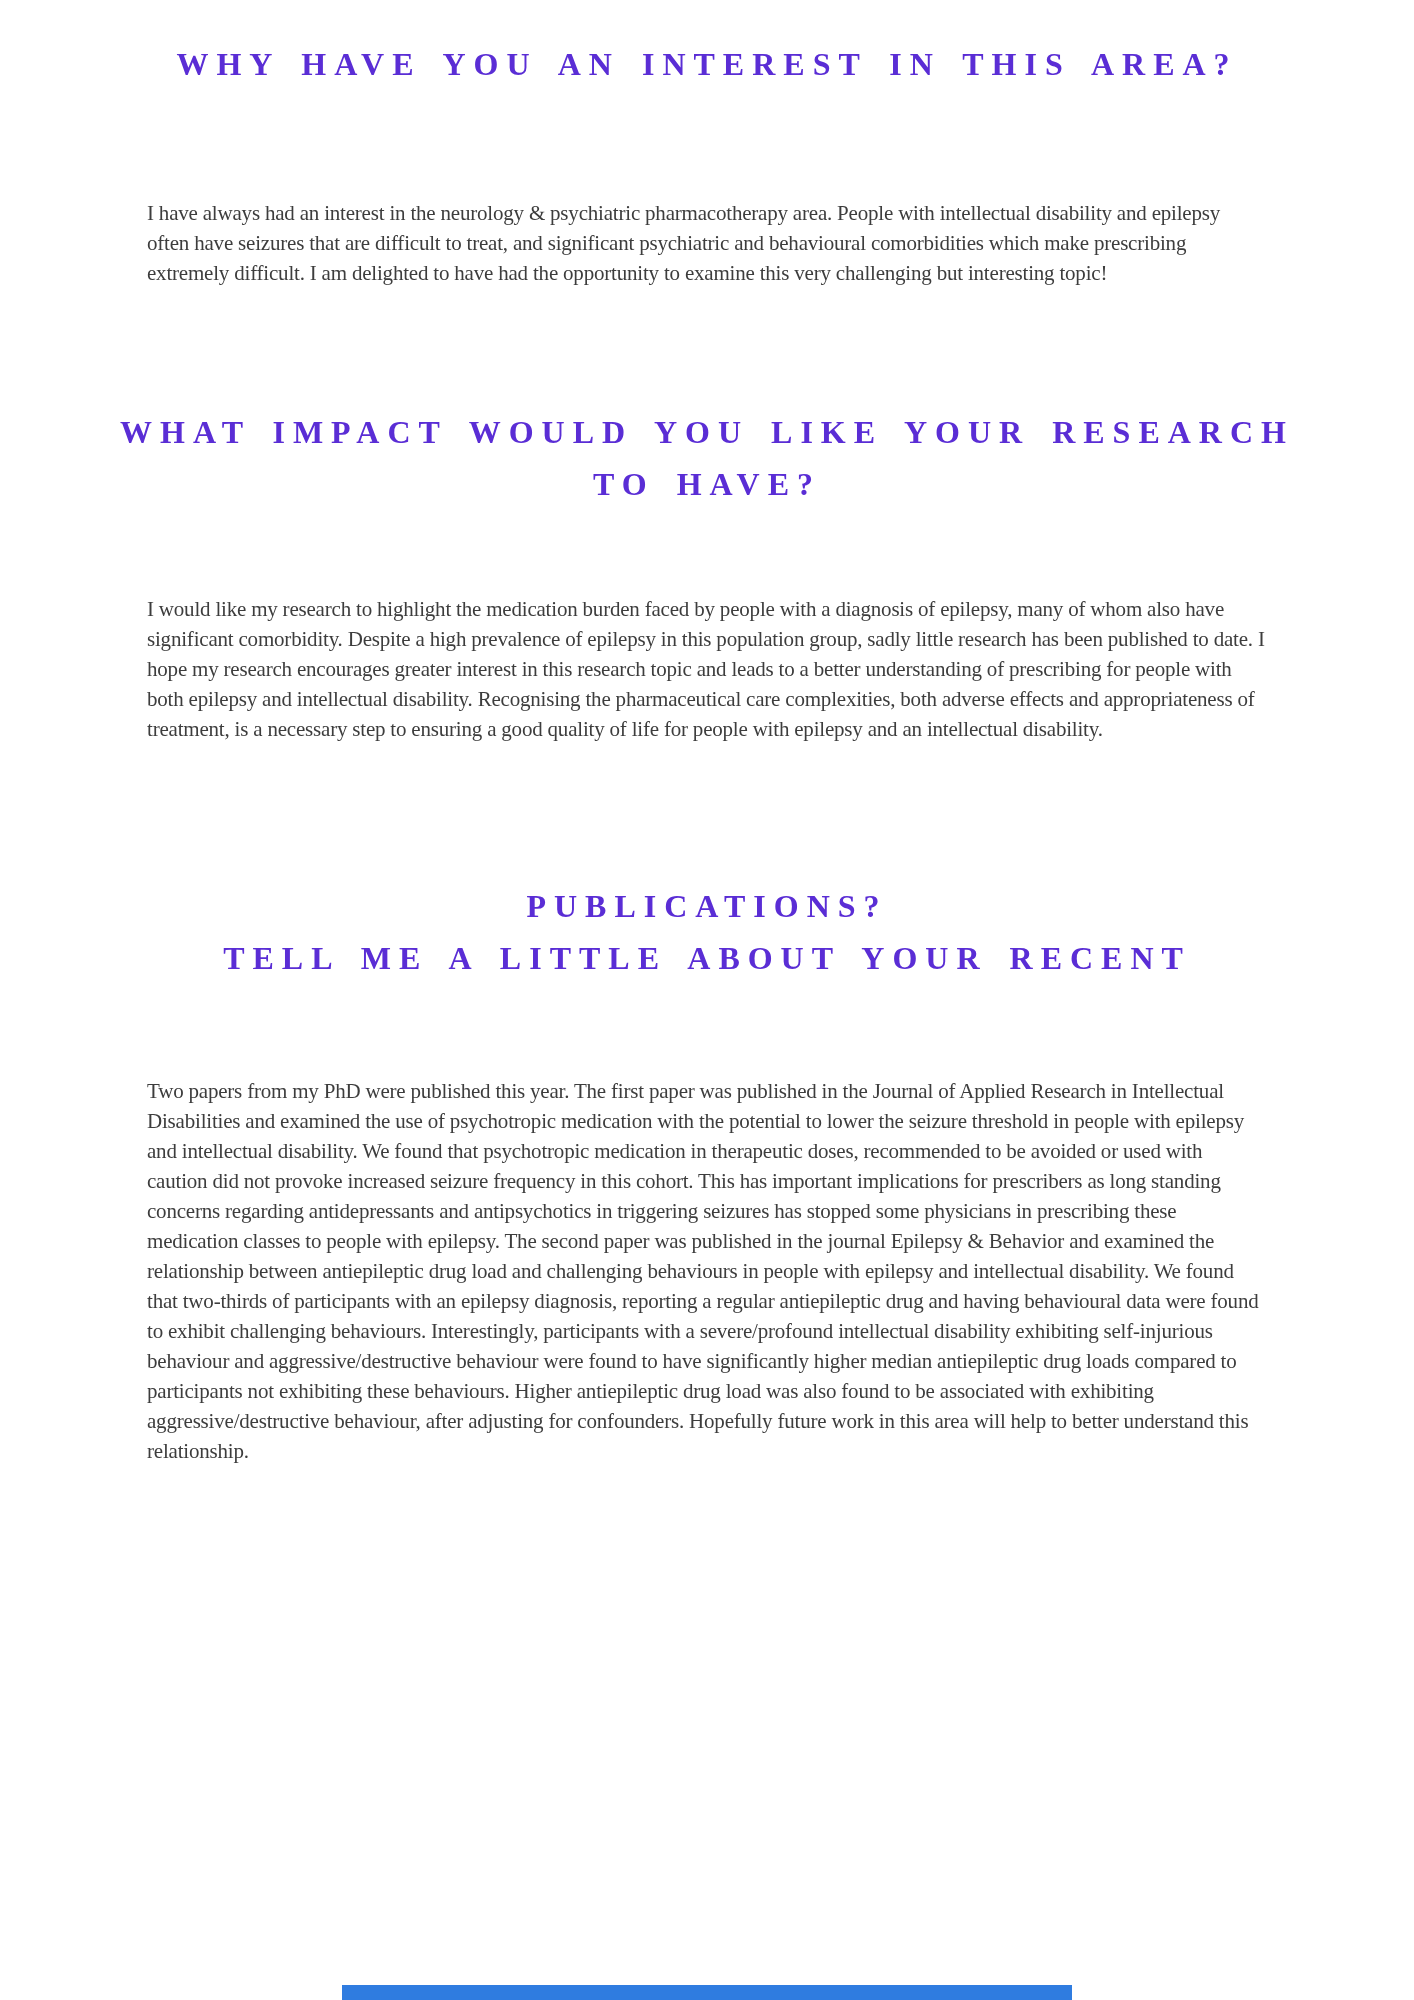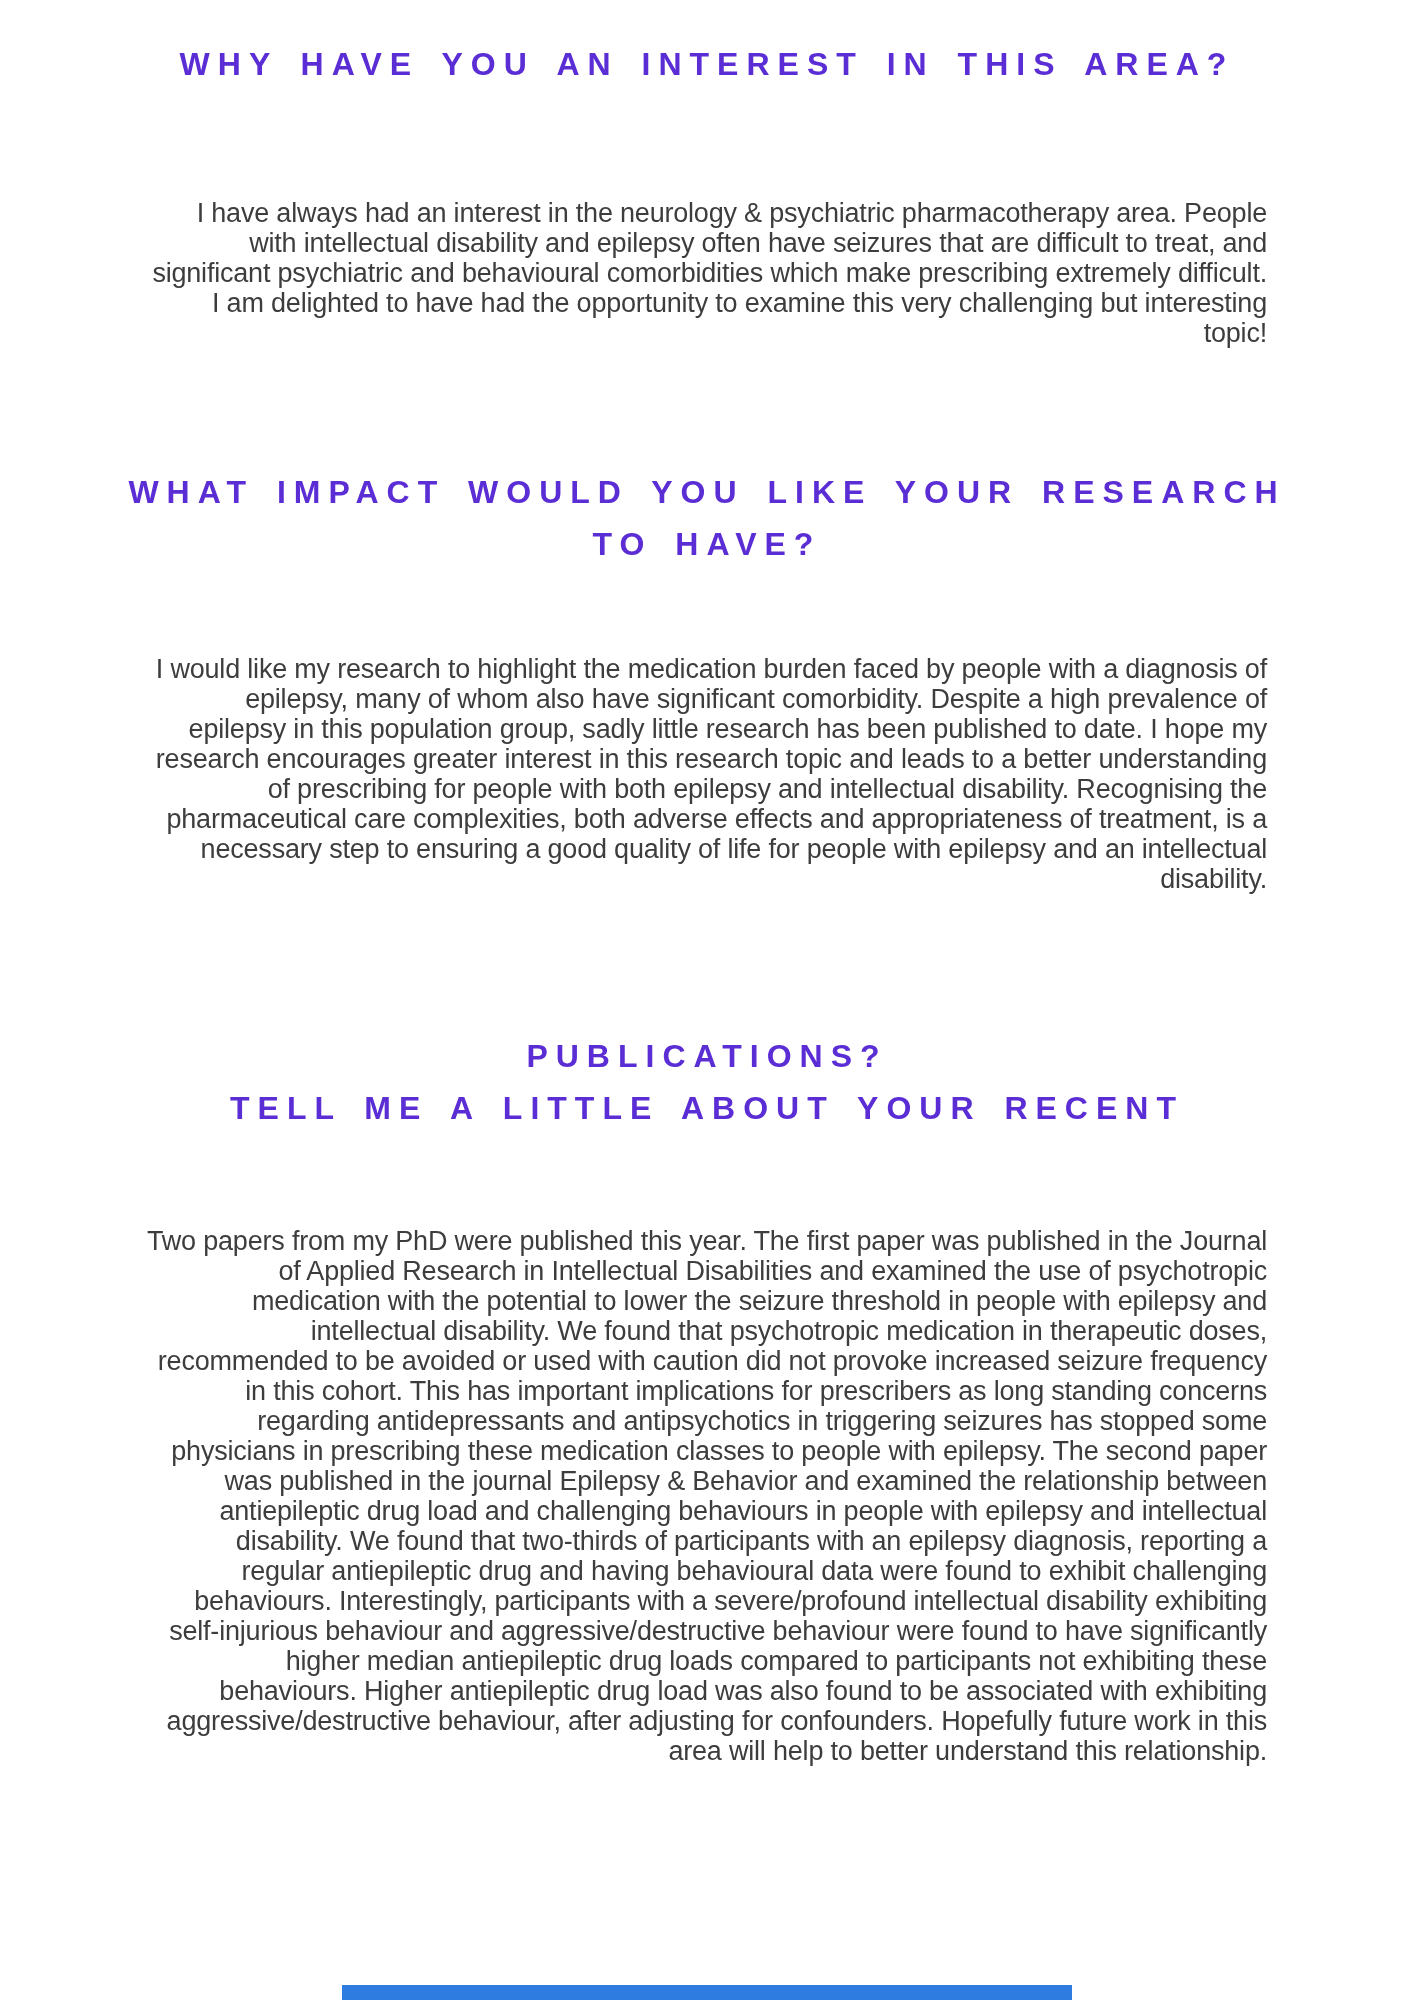--- a/index.html
+++ b/index.html
@@ -12,43 +12,44 @@
     width: 1414px;
     height: 2000px;
     margin: 0 auto;
     background: #ffffff;
     overflow: hidden;
     font-family: "Liberation Sans", sans-serif;
   }
   .content {
     width: 1294px;
     margin: 0 auto;
+    font-family: Liberation Serif, serif;
   }
   .question {
     color: var(--accent, #5a2dd5);
     font-weight: 700;
     font-size: 32px;
     line-height: 52px;
     letter-spacing: 8px;
     word-spacing: 6px;
     text-align: center;
     text-transform: uppercase;
   }
   .question .q-line {
     display: block;
   }
   .answer {
     width: 1120px;
     margin-left: auto;
     margin-right: auto;
     color: var(--body-color, #3d3d3d);
-    font-size: 27px;
+    font-size: 21px;
     line-height: 30px;
     letter-spacing: -0.2px;
-    text-align: right;
+    text-align: left;
     font-weight: 400;
   }
   
   .q1 { margin-top: 42px; line-height: 44px; }
   .a1 { margin-top: 112px; }
   .q2 { margin-top: 118px; }
   .a2 { margin-top: 84px; }
   .q3 { margin-top: 136px; }
   .a3 { margin-top: 92px; }
 

